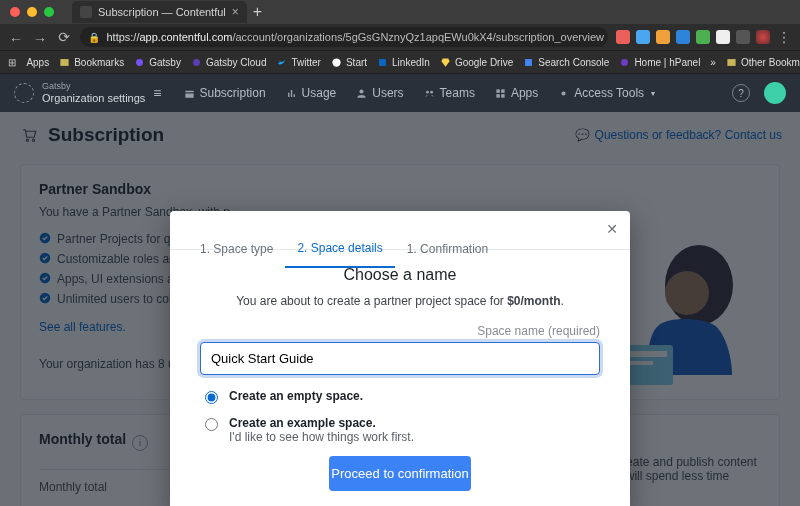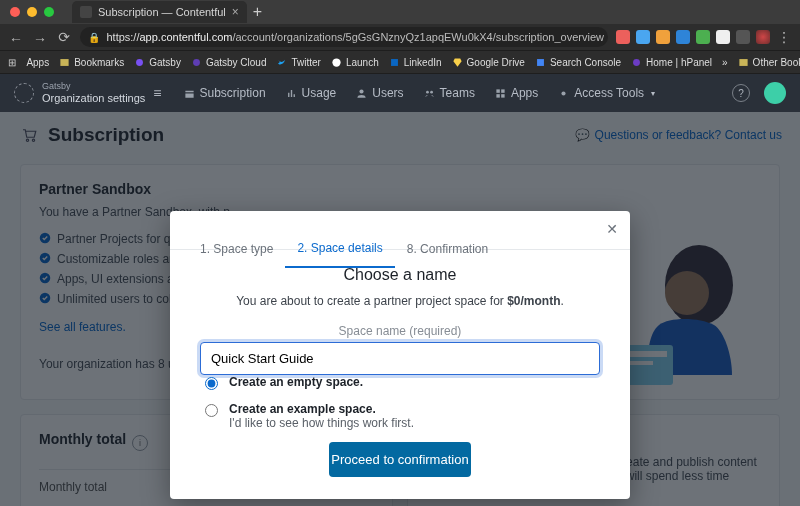--- a/index.html
+++ b/index.html
@@ -64,30 +64,30 @@
   .overlay{position:absolute;inset:0;background:rgba(12,20,30,0.6);}
   .modal{position:absolute;left:170px;top:99px;width:460px;background:#fff;border-radius:4px;box-shadow:0 8px 28px rgba(0,0,0,0.35);}
   .steps{display:flex;border-bottom:1px solid #e5e8eb;padding:0 18px;position:relative;align-items:center;height:38px;}
   .step{font-size:12px;color:#6b727b;padding:11px 12px;margin-top:37px;}
   .step.active{color:#0b6acd;border-bottom:2px solid #0b6acd;}
   .close-x{position:absolute;right:12px;top:10px;color:#6b727b;font-size:14px;cursor:pointer;}
   .modal-body{padding:16px 30px 22px;text-align:center;}
   .modal-body h3{margin:0 0 10px;font-size:16px;font-weight:400;color:#1c2128;}
   .sub{font-size:12px;color:#3d434b;margin:0 0 16px;}
   .sub b{font-weight:700;}
-  .fld-label{text-align:center;font-size:12px;color:#2a2f36;margin-bottom:4px;}
+  .fld-label{text-align:right;font-size:12px;color:#2a2f36;margin-bottom:4px;}
   .fld-label span{color:#878d95;}
   .input{width:100%;box-sizing:border-box;border:1px solid #2c6cd6;border-radius:4px;padding:8px 10px;font-size:13px;outline:none;box-shadow:0 0 0 3px rgba(44,108,214,0.25);}
-  .radios{text-align:left;margin-top:0;}
+  .radios{text-align:left;margin-top:14px;}
   .radio{display:flex;gap:8px;align-items:flex-start;margin-bottom:12px;}
   .radio input{margin-top:2px;accent-color:#0b6acd;}
   .radio .rt{font-size:12px;}
   .radio .rt strong{font-weight:700;color:#1c2128;}
   .radio .rt div{color:#5a6068;}
-  .proceed{background:#0369a1;color:#fff;border:none;border-radius:4px;font-size:13px;font-weight:500;padding:10px 2px;}
+  .proceed{background:#3b82f6;color:#fff;border:none;border-radius:4px;font-size:13px;font-weight:500;padding:10px 2px;}
   a{cursor:pointer;}
 </style>
 </head>
 <body>
 
 <div class="title-bar">
   <div class="traffic">
     <div class="dot red"></div>
     <div class="dot yellow"></div>
     <div class="dot green"></div>
@@ -147,21 +147,21 @@
   <span class="bm">
       <svg viewBox="0 0 16 16">
         <path fill="#1da1f2" d="M3 4c6 7 10 0 10 0-1 6-8 9-10 5 3 0 3-3 0-5z"></path>
       </svg>
       <span>Twitter</span>
     </span>
   <span class="bm">
       <svg viewBox="0 0 16 16">
         <circle cx="8" cy="8" r="6" fill="#fff"></circle>
       </svg>
-      <span>Launch</span>
+      <span>Start</span>
     </span>
   <span class="bm">
       <svg viewBox="0 0 16 16">
         <rect x="3" y="3" width="10" height="10" fill="#0a66c2"></rect>
       </svg>
       <span>LinkedIn</span>
     </span>
   <span class="bm">
       <svg viewBox="0 0 16 16">
         <path fill="#f9d04a" d="M4 2l8 0 2 4-6 8-6-8z"></path>
@@ -325,21 +325,21 @@
       <p class="desc">Give editors more independence to create and publish content with Compose + Launch. Developers will spend less time helping others and more time building.</p>
 
     </div>
   </div>
 
   <div class="overlay"></div>
   <div class="modal">
     <div class="steps">
       <div class="step">1. Space type</div>
       <div class="step active">2. Space details</div>
-      <div class="step">8. Confirmation</div>
+      <div class="step">1. Confirmation</div>
       <div class="close-x">✕</div>
     </div>
     <div class="modal-body">
       <h3>Choose a name</h3>
       <p class="sub">
         <span>You are about to create a partner project space for </span><b>$0/month</b><span>.</span>
       </p>
       <div class="fld-label">
         <span>Space name</span>
         <span>(required)</span>

